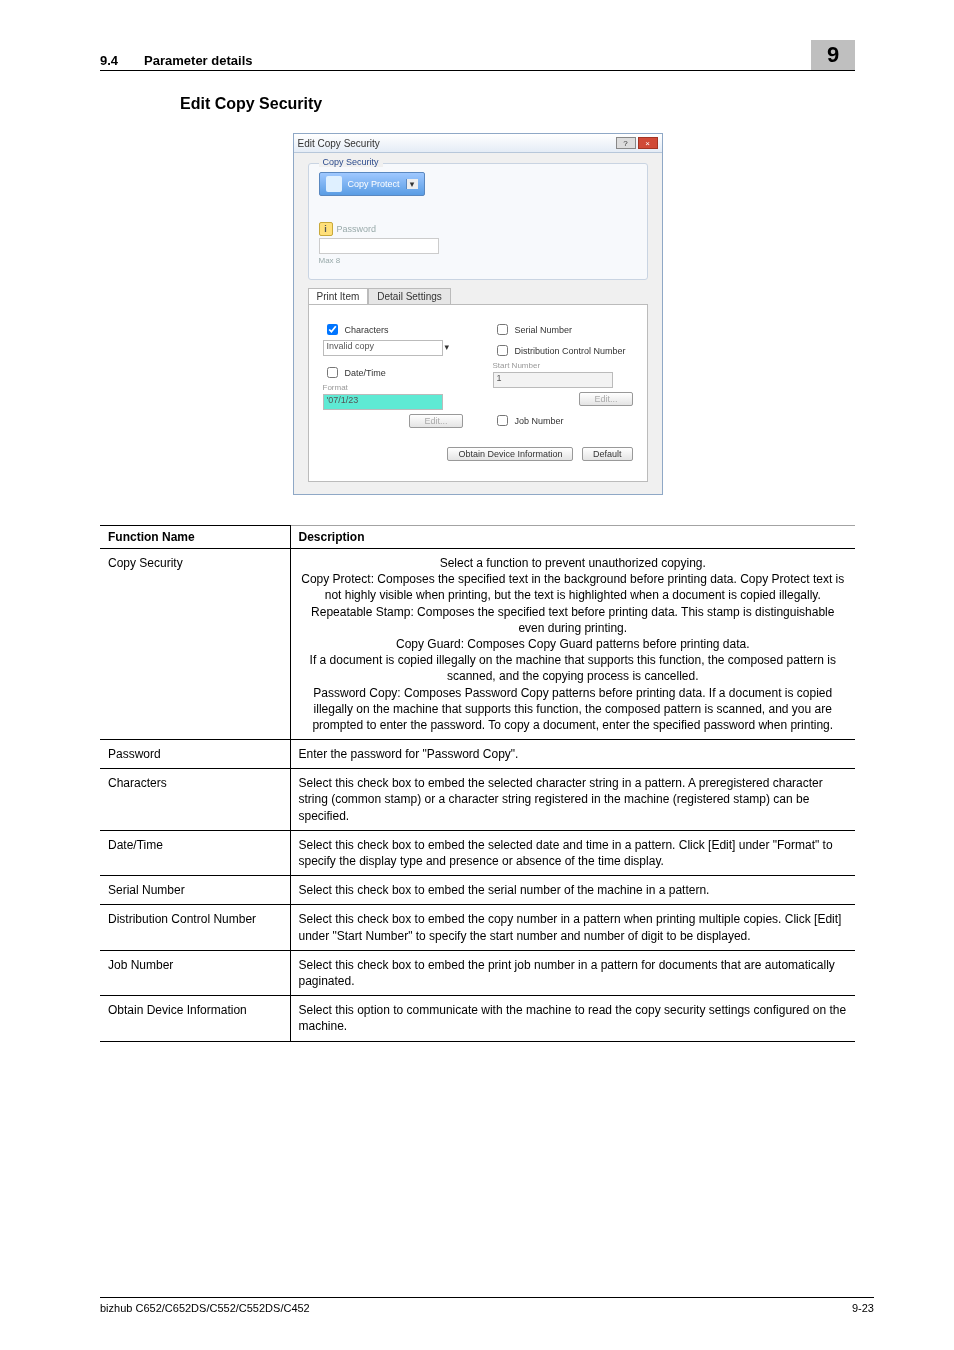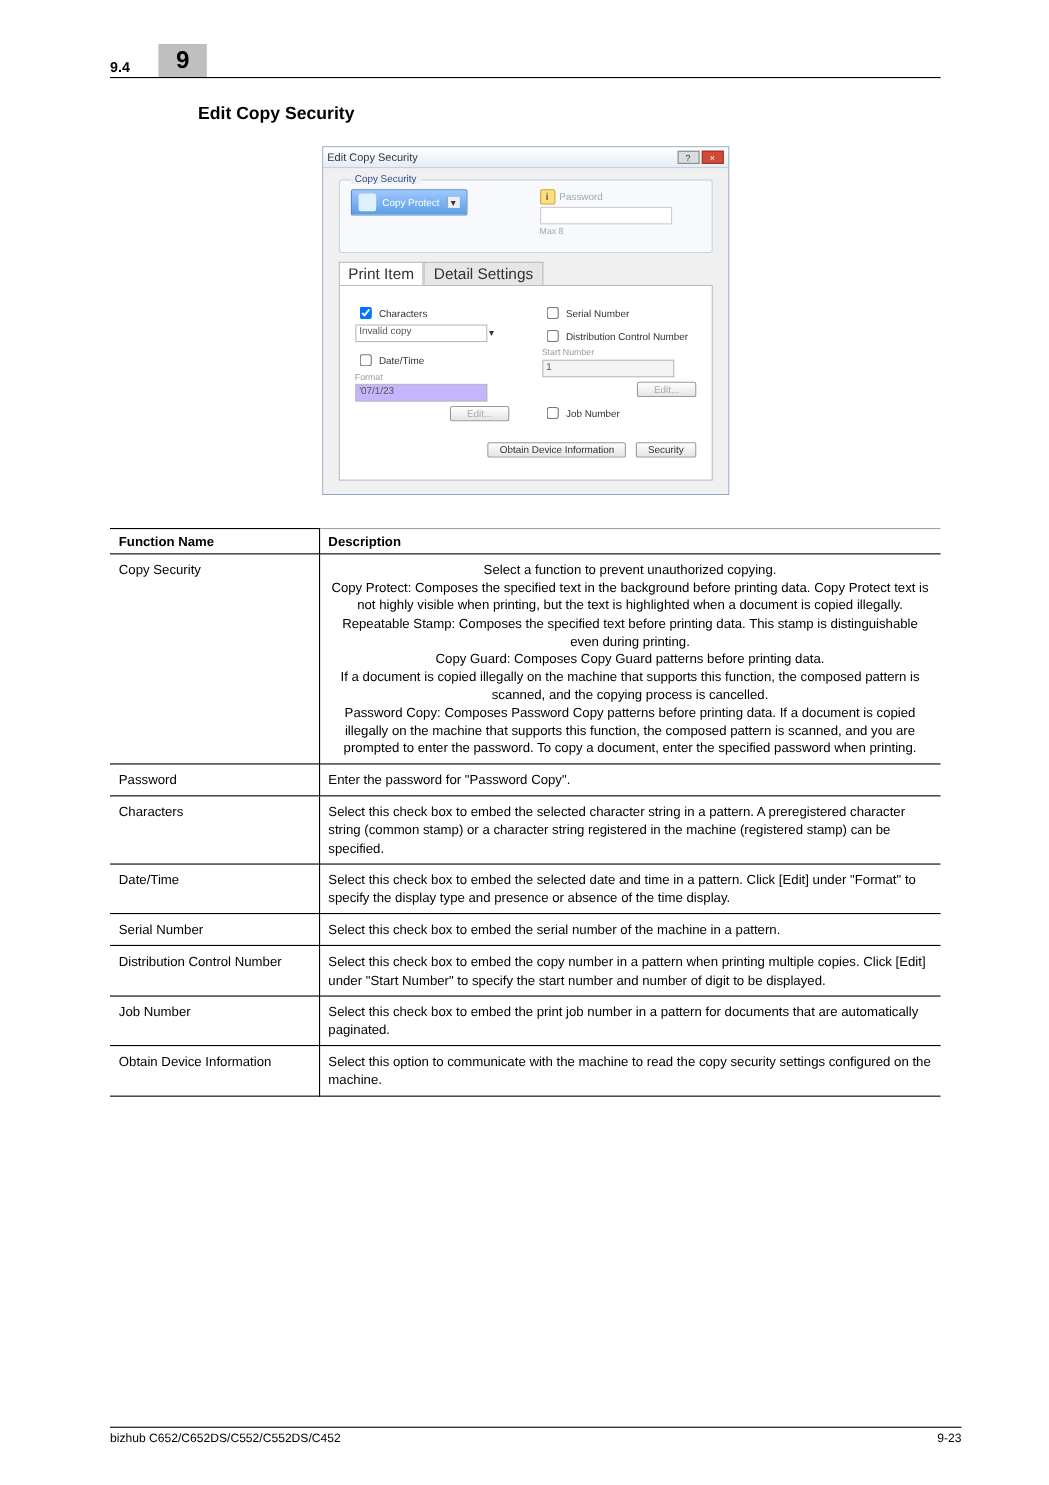--- a/index.html
+++ b/index.html
@@ -71,32 +71,32 @@
   }
   .grp-legend { position:absolute; top:-7px; left:10px; background:#f0f0f0; padding:0 4px; font-size:9px; color:#2a4a8c;}
   .combo {
     display:inline-flex; align-items:center; gap:6px;
     background: linear-gradient(#9fc8ff,#5a9de4);
     color:#fff; border:1px solid #5a88c0; border-radius:2px;
     padding:3px 6px; font-size:9px;
   }
   .combo .icon { width:16px; height:16px; background:#dff0ff; border-radius:2px; display:inline-block;}
   .combo .arrow { background:#eee; color:#333; width:12px; text-align:center; border-left:1px solid #5a88c0;}
-  .half { display:flex; gap:26px; }
+  .half { display:flex; gap:26px;flex-direction:column; }
   .half > div { flex:1; }
   .pw-icon {
     width: 14px; height: 14px; background:#ffe07a; border:1px solid #c8a93a;
     display:inline-flex; align-items:center; justify-content:center; font-weight:bold;
     color:#555; font-size:9px; border-radius:2px;
   }
   .pw-row { display:flex; align-items:center; gap:4px; color:#9aa;}
   .pw-field { width:120px; height:16px; border:1px solid #ccc; background:#fff; margin-top:2px;}
   .maxhint { font-size:8px; color:#9aa; margin-top:2px;}
   .tabs-row { margin:6px 0 0 0;}
-  .tab { display:inline-block; padding:2px 8px; border:1px solid #bbb; border-bottom:none; font-size:14px;}
+  .tab { display:inline-block; padding:2px 8px; border:1px solid #bbb; border-bottom:none; font-size:10px;}
   .tab.active { background:#fff; }
   .tab.inactive { background:#e6e6e6;}
   .tab-body {
     border:1px solid #bbb; background:#fff; padding:16px 14px 20px 14px;
   }
   .row { display:flex; gap:30px; margin-bottom:6px;}
   .col { flex:1; }
   .cb { display:flex; align-items:center; gap:4px; font-size:9px; color:#333;}
   .cb input { width:11px; height:11px; }
   .mini-input { width:120px; height:16px; border:1px solid #bbb; background:#fff; font-size:9px; padding:0 3px; color:#555; margin-top:2px;}
@@ -151,20 +151,21 @@
     font-size: 11px;
     padding-top: 4px;
   }
 </style>
 </head>
 <body>
 
 <div class="page">
   <div class="header-row">
     <div class="section-no">9.4</div>
+    <div class="section-title">Parameter details</div>
     <div class="chapter-badge">9</div>
   </div>
 
   <div class="heading3">Edit Copy Security</div>
 
   <div class="dialog-shot">
     <div class="dlg-titlebar">
       <span>Edit Copy Security</span>
       <span class="spacer"></span>
       <span class="winbtn">
@@ -207,21 +208,21 @@
             <div style="display:flex; align-items:center;">
               <div class="mini-input">Invalid copy</div>
               <span style="margin-left:2px;">▾</span>
             </div>
             <div style="height:8px;"></div>
             <label class="cb">
               <input type="checkbox" style="">
               <span>Date/Time</span>
             </label>
             <div class="mini-label">Format</div>
-            <div class="mini-input" style="background:#c4b5fd;">'07/1/23</div>
+            <div class="mini-input" style="background:#5eead4;">'07/1/23</div>
             <div style="text-align:right; margin-top:4px;">
               <span class="smallbtn" style="color:#aaa;">Edit...</span>
             </div>
           </div>
           <div class="col">
             <label class="cb">
               <input type="checkbox" style="">
               <span>Serial Number</span>
             </label>
             <div style="height:4px;"></div>
@@ -236,21 +237,21 @@
             </div>
             <div style="height:6px;"></div>
             <label class="cb">
               <input type="checkbox" style="">
               <span>Job Number</span>
             </label>
           </div>
         </div>
         <div class="bottom-btn-row">
           <span class="smallbtn">Obtain Device Information</span>
-          <span class="smallbtn">Security</span>
+          <span class="smallbtn">Default</span>
         </div>
       </div>
     </div>
   </div>
 
   <table class="desc">
     <thead>
       <tr>
         <th>Function Name</th>
         <th>Description</th>

